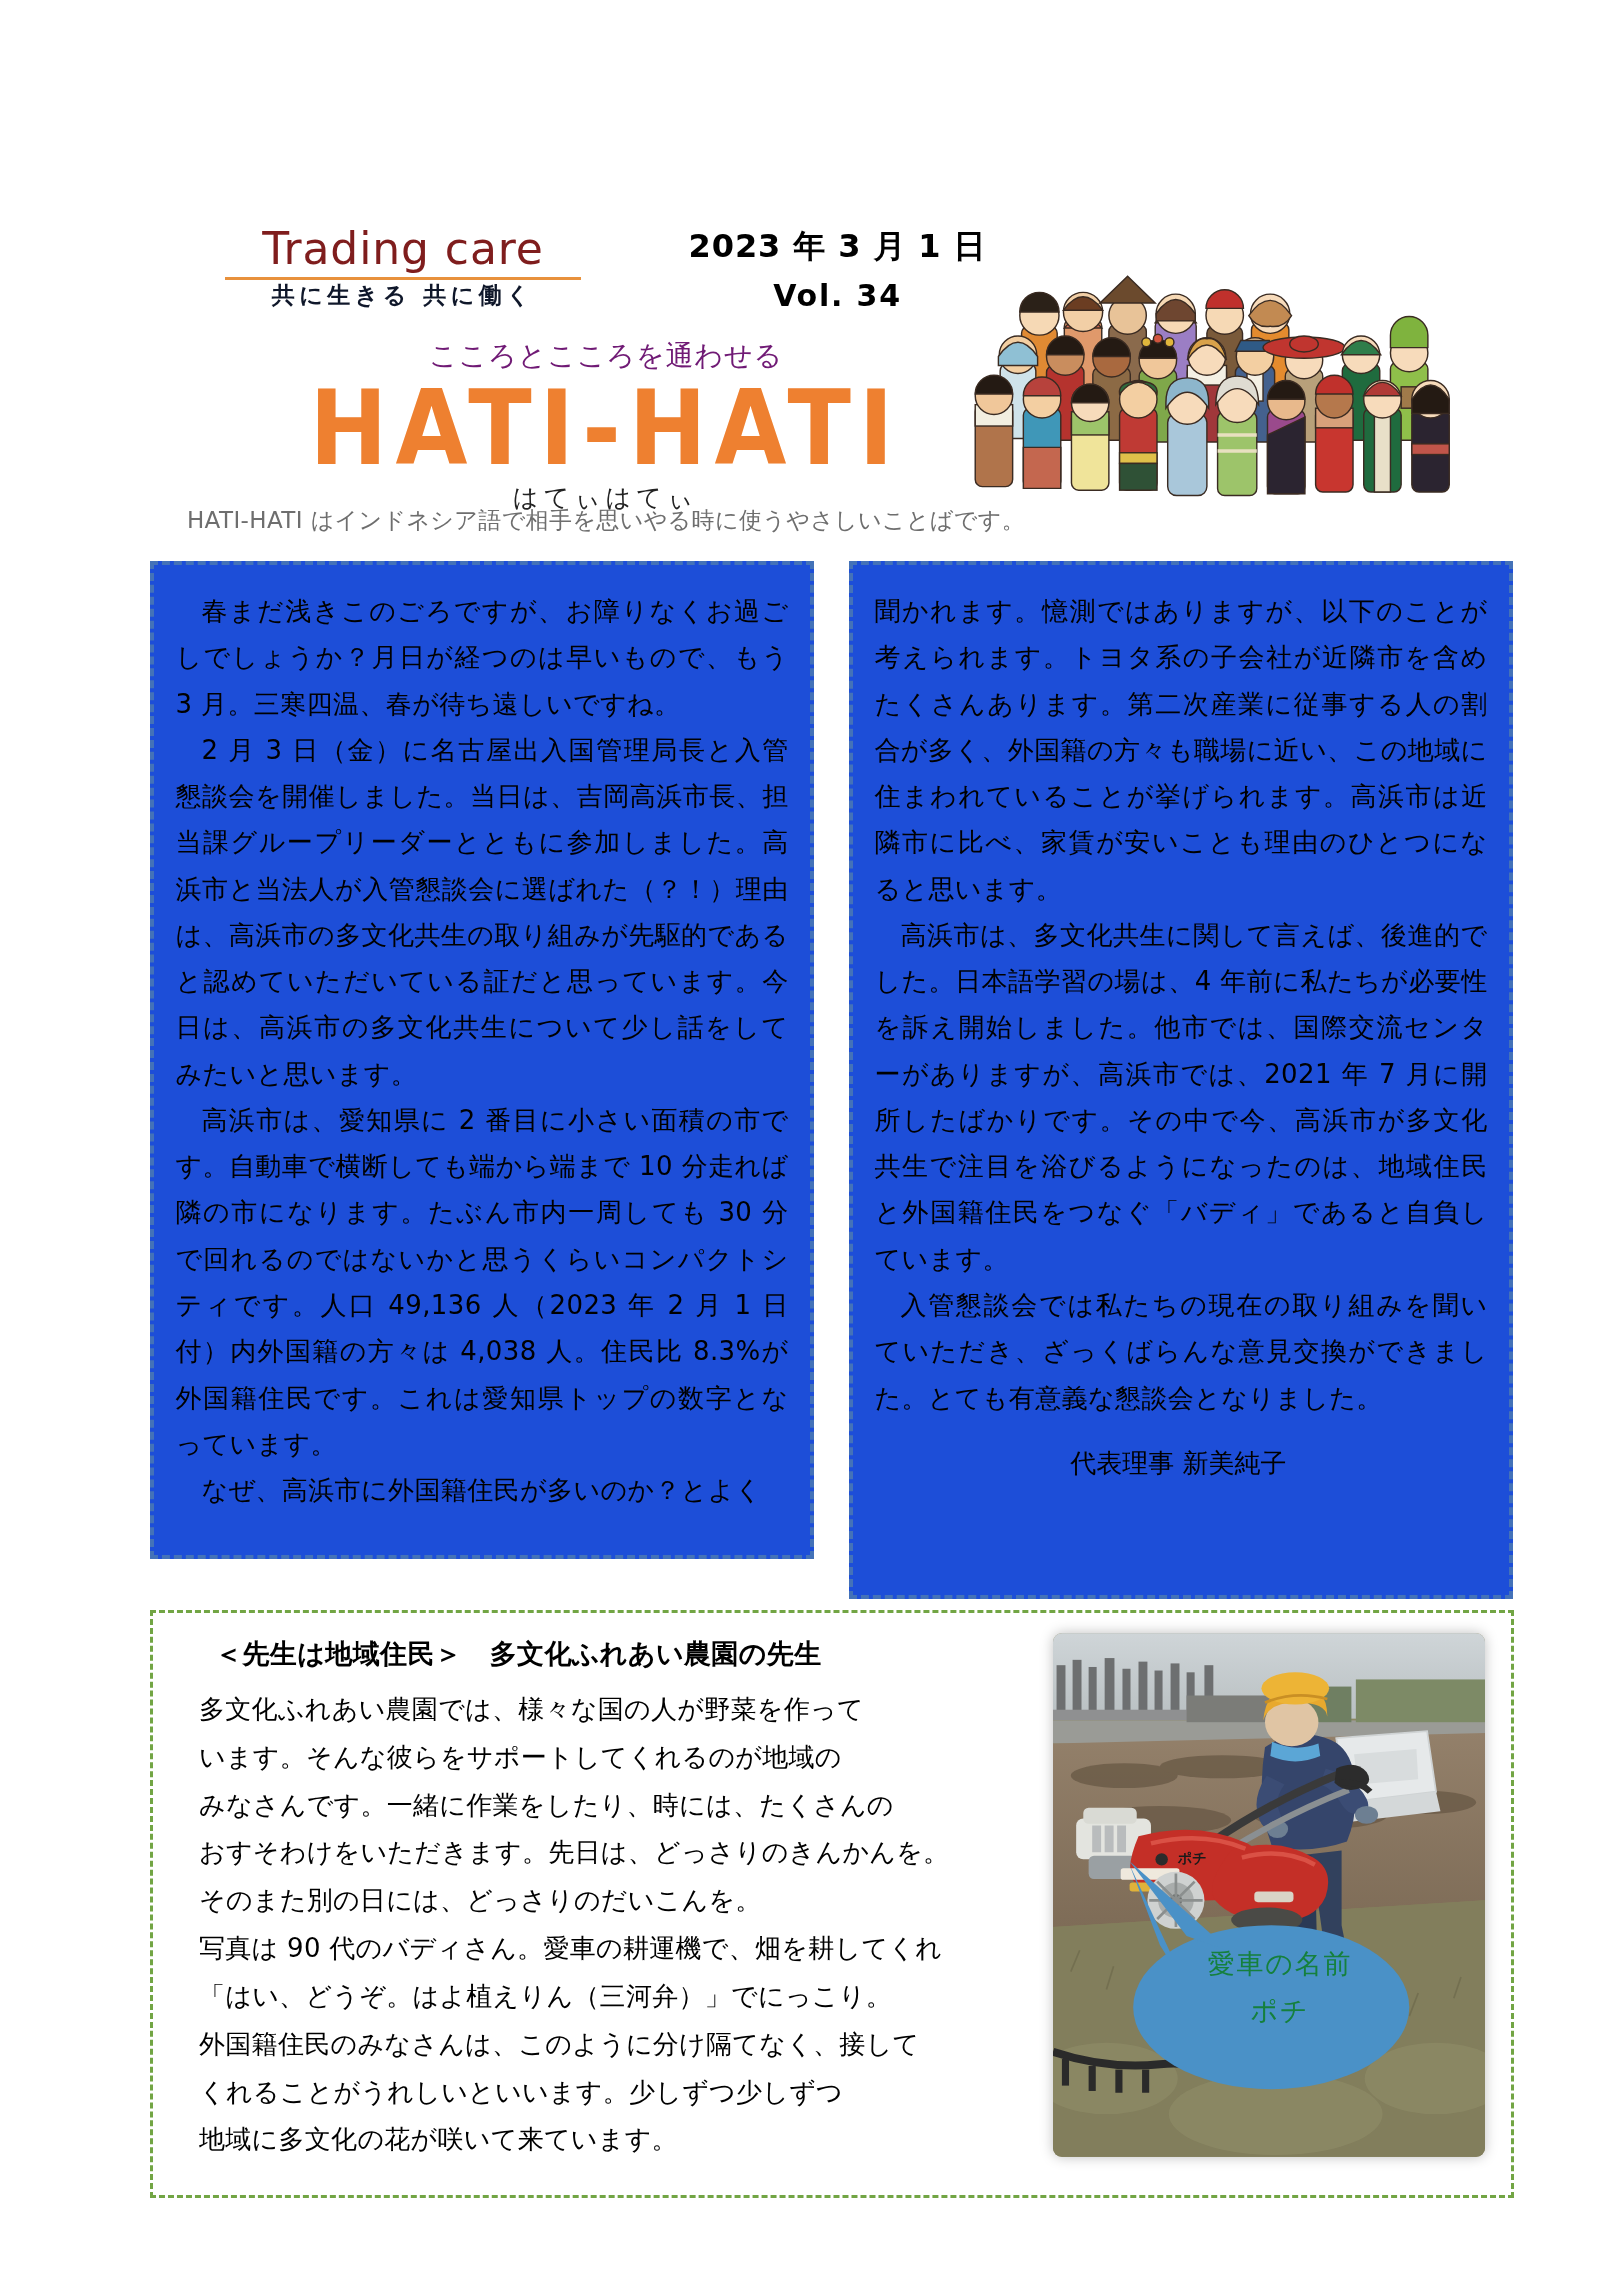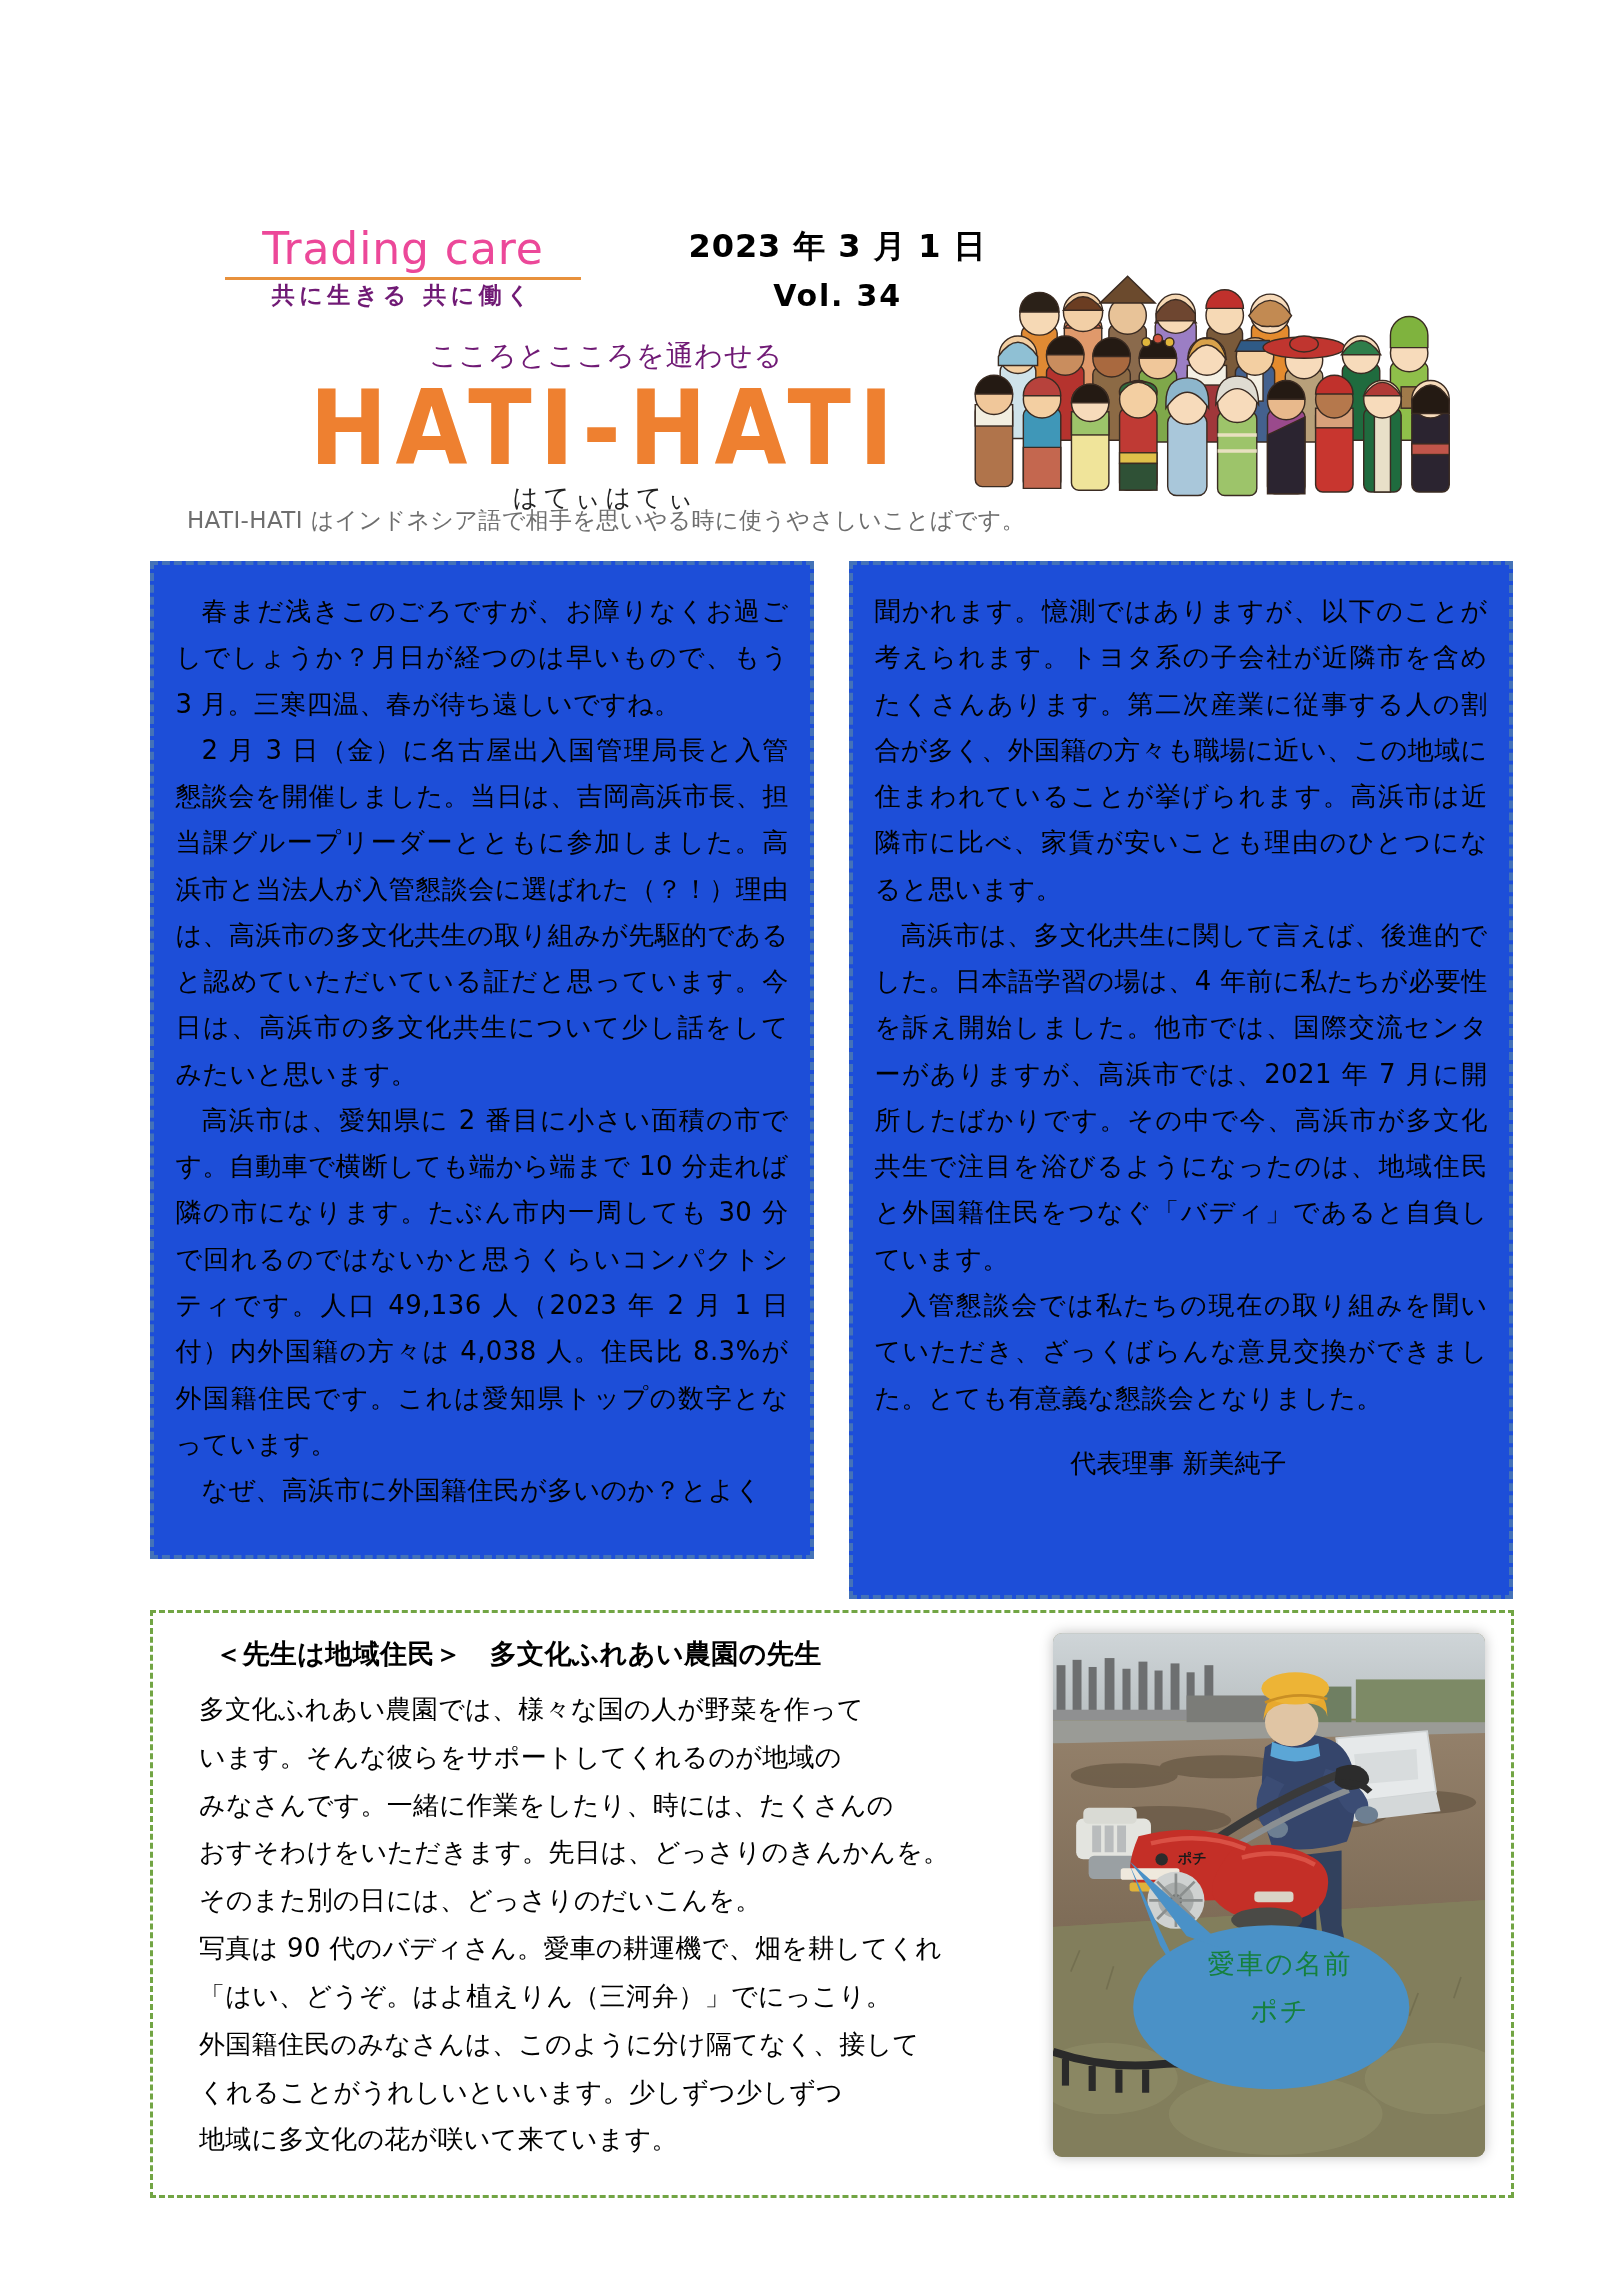--- a/index.html
+++ b/index.html
@@ -11,27 +11,27 @@
     overflow:hidden;
     position:relative;
   }
   .page { position:absolute; inset:0; }
 
   
   .header { position:absolute; left:0; top:0; width:1622px; height:535px; }
 
   .logo-block { position:absolute; left:225px; top:227px; width:356px; text-align:center; }
   .logo-main {
-    font-size:44px; color:#ec4899; letter-spacing:0.9px;
+    font-size:44px; color:#7f1d1d; letter-spacing:0.9px;
     font-family:"DejaVu Sans","Liberation Sans",sans-serif; font-weight:400;
     line-height:1.0;
   }
   .logo-rule { width:100%; height:2.7px; background:#e8913c; margin:6.2px 0 3.6px 0; }
   .logo-sub {
-    font-size:23px; color:#701a75; letter-spacing:4.5px; font-weight:700;
+    font-size:23px; color:#0f172a; letter-spacing:4.5px; font-weight:700;
     line-height:1.1;
   }
 
   .issue-date { position:absolute; left:686px; top:225px; width:303px; text-align:center;
     font-size:32px; font-weight:bold; letter-spacing:0.9px; }
   .issue-vol { position:absolute; left:686px; top:278px; width:303px; text-align:center;
     font-size:30px; font-weight:bold; letter-spacing:1.8px; }
 
   .kokoro { position:absolute; left:294px; top:337px; width:624px; text-align:center;
     font-size:28px; color:#701a75; letter-spacing:0.9px; }

